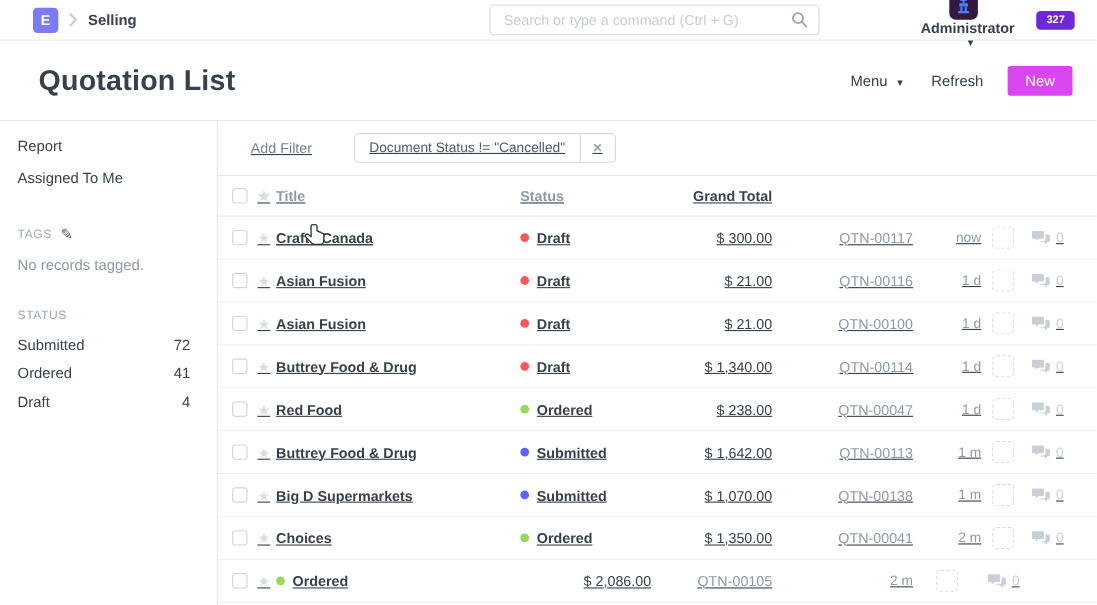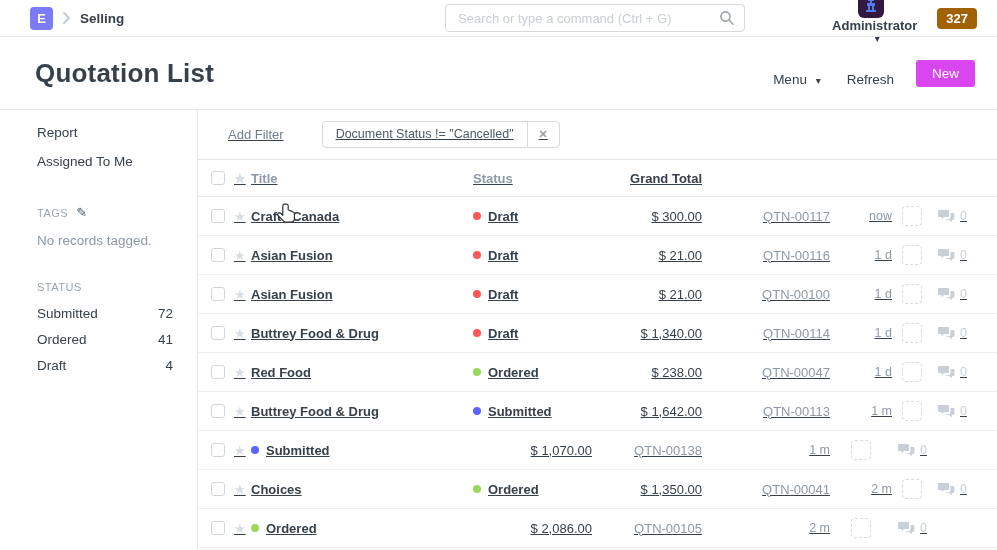--- a/index.html
+++ b/index.html
@@ -17,37 +17,37 @@
   .search-wrap { position:absolute; left:445px; top:4px; width:300px; height:28px; }
   .search-wrap input { width:100%; height:100%; border:1px solid #d4dade; border-radius:4px;
     padding:0 32px 0 12px; font-size:13px; font-family:inherit; color:#36414c; outline:none; }
   .search-wrap input::placeholder { color:#c6ced6; }
   .search-icon { position:absolute; right:10px; top:6px; }
   .user-area { margin-left:auto; display:flex; align-items:center;flex-direction:column; }
   .avatar { width:26px; height:26px; border-radius:6px; background:#33193f;
     display:flex; align-items:center; justify-content:center; margin-right:8px; }
   .user-name { font-size:13px; font-weight:700; }
   .caret { font-size:10px; margin-left:5px; color:#36414c; }
-  .notif-badge { margin-left:20px; background:#a16207; color:#fff; font-weight:700;
-    font-size:13px; padding:3px 9px; border-radius:4px; }
+  .notif-badge { margin-left:20px; background:#6d28d9; color:#fff; font-weight:700;
+    font-size:10px; padding:3px 9px; border-radius:4px; }
 
   
   .page-head { height:73px; display:flex; align-items:center; padding:0 22px 0 35px;
     border-bottom:1px solid #e4e8eb; }
   .page-title { font-size:26px; font-weight:700; letter-spacing:.2px; }
-  .head-actions { margin-left:auto; display:flex; align-items:flex-end; }
+  .head-actions { margin-left:auto; display:flex; align-items:center; }
   .txt-btn { font-size:13.5px; color:#36414c; cursor:pointer; }
   .menu-btn { margin-right:26px; }
   .refresh-btn { margin-right:22px; }
   .new-btn { background:#d946ef; color:#fff; border:none; border-radius:3px;
     font-size:13.5px; font-family:inherit; padding:6px 16px; cursor:pointer; }
 
   
   .body-wrap { display:flex; height:440px; }
-  .sidebar { width:197px; flex:none; padding:14px 24px 0 37px; }
+  .sidebar { width:197px; flex:none; padding:14px 24px 0 16px; }
   .side-link { font-size:13.5px; margin-bottom:11px; cursor:pointer; line-height:18px; }
   .side-heading { font-size:11px; color:#9aa6b2; letter-spacing:.5px; margin-bottom:13px;
     display:flex; align-items:center; }
   .tags-heading { margin-top:34px; }
   .status-heading { margin-top:33px; }
   .pencil { font-size:13px; color:#4c5a67; margin-left:8px; cursor:pointer; }
   .side-empty { font-size:13.5px; color:#8d99a6; }
   .status-row { display:flex; justify-content:space-between; font-size:13.5px;
     margin-bottom:11px; cursor:pointer; }
 
@@ -340,20 +340,21 @@
           <path d="M12.5 4H15a1.4 1.4 0 0 1 1.4 1.4v4.2A1.4 1.4 0 0 1 15 11h-1.2v2.3L11.2 11H8.8a1.4 1.4 0 0 1-1.2-.8h3.4a2 2 0 0 0 1.5-2z"></path>
         </g>
       </svg>
       <span>0</span>
     </span>
   </div>
 
   <div class="grid-row list-row">
     <input type="checkbox" class="cb" style="">
     <span class="star">★</span>
+    <a class="row-title">Big D Supermarkets</a>
     <span class="status-cell">
       <span class="dot" style="background: rgb(94, 100, 255);"></span>
       <span>Submitted</span>
     </span>
     <span class="total-cell">$ 1,070.00</span>
     <a class="qtn-cell">QTN-00138</a>
     <span class="time-cell">1 m</span>
     <span class="assign-cell">
       <span class="assign-box"></span>
     </span>

